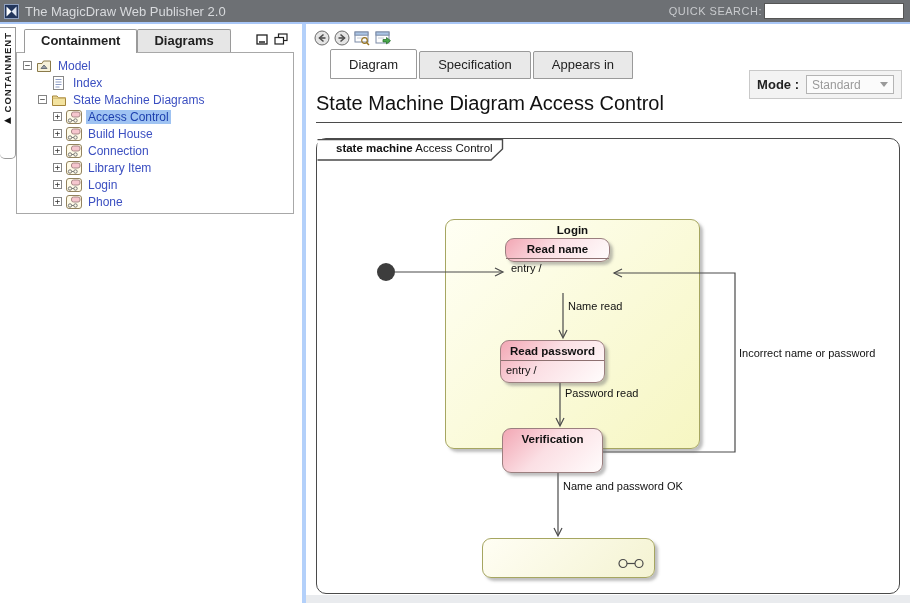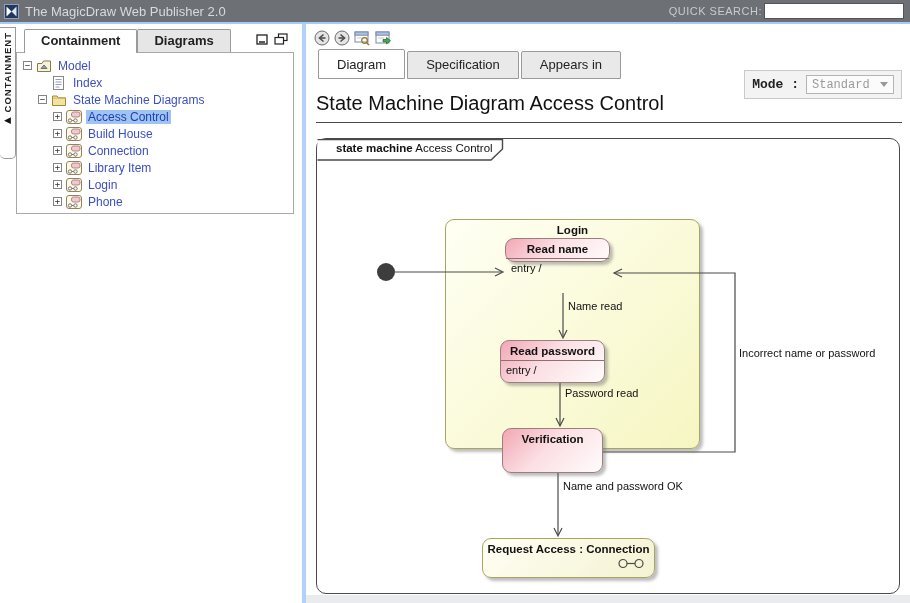--- a/index.html
+++ b/index.html
@@ -41,26 +41,26 @@
   .tree-label { padding:0 2px; }
   .tree-row.selected .tree-label { background:#9fc3f2; color:#1c3fae; }
 
   
   .splitter { width:4px; background:#b3d0fa; }
 
   
   .main { flex:1 1 auto; position:relative; background:#fff; }
   .toolbar { display:flex; gap:4px; margin:5px 0 0 8px; height:18px; align-items:center; }
   .toolbar .tbtn { display:inline-flex; cursor:pointer; }
-  .main-tabs { display:flex; align-items:flex-end; margin:4px 0 0 12px; height:28px; }
+  .main-tabs { display:flex; align-items:flex-end; margin:4px 0 0 24px; height:28px; }
   .main-tab { border:1px solid #9a9a9a; padding:5px 18px 6px; font-size:13px; color:#222; background:#e9e9e9;
     border-radius:2px 2px 0 0; cursor:pointer; margin-right:2px; }
   .main-tab.active { background:#fff; padding-top:7px; }
   .mode-box { position:absolute; right:8px; top:46px; display:flex; align-items:center; gap:7px;
-    border:1px solid #c9c9c9; background:#f3f3f3; padding:4px 7px;font-family:Liberation Mono, monospace; }
+    border:1px solid #c9c9c9; background:#f3f3f3; padding:4px 7px; }
   .mode-label { font-size:13px; font-weight:bold; color:#222; }
   .mode-select { width:88px; height:19px; border:1px solid #b4b4b4; background:#fbfbfb; display:flex;
     align-items:center; justify-content:space-between; padding:0 5px; font-size:12px; color:#9a9a9a; }
   .mode-select .chev { width:0; height:0; border-left:4px solid transparent; border-right:4px solid transparent;
     border-top:5px solid #9a9a9a; }
   .page-title { font-size:20px; color:#111; margin:13px 0 0 10px; }
   .title-rule { border:none; border-top:1px solid #4b4b4b; margin:7px 8px 0 10px; }
 
   
   .canvas { position:relative; width:604px; height:466px; margin-top:7px; }
@@ -325,21 +325,20 @@
         <div class="state-title">Read password</div>
         <hr class="state-sep">
         <div class="state-entry">entry /</div>
       </div>
 
       <div class="state state-pink inner-state" style="left:196px; top:298px; width:101px; height:45px;">
         <div class="state-title">Verification</div>
       </div>
 
       <div class="state state-yellow inner-state" style="left:176px; top:408px; width:173px; height:40px; background:linear-gradient(135deg,#fffef4,#f4f3d2);">
-        <div class="state-title">Request Access : Connection</div>
         <span class="submachine-icon">
           <svg width="28" height="11">
               <circle cx="6" cy="5.5" r="4" fill="none" stroke="#4a4a4a" stroke-width="1.2"></circle>
               <circle cx="22" cy="5.5" r="4" fill="none" stroke="#4a4a4a" stroke-width="1.2"></circle>
               <line x1="10" y1="5.5" x2="18" y2="5.5" stroke="#4a4a4a" stroke-width="1.2"></line>
             </svg>
         </span>
       </div>
 
       <svg class="trans-svg">

